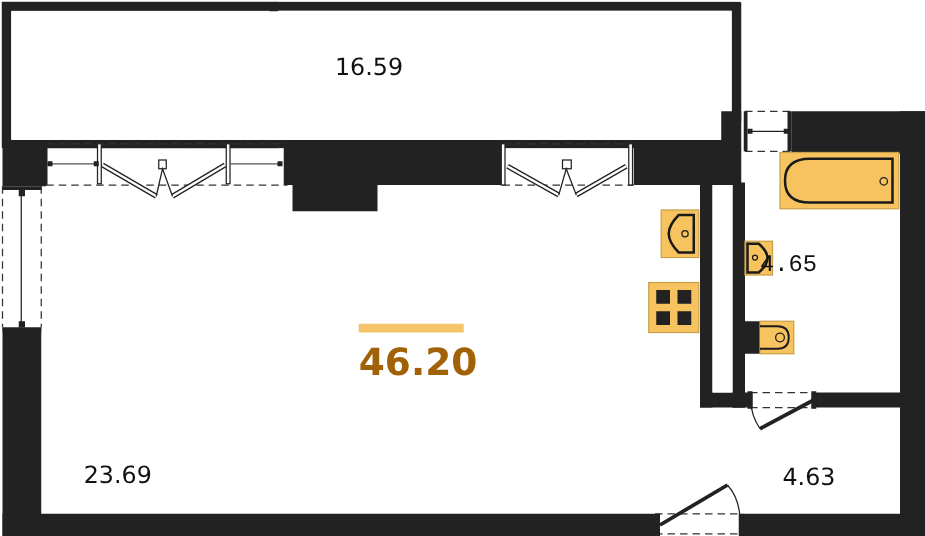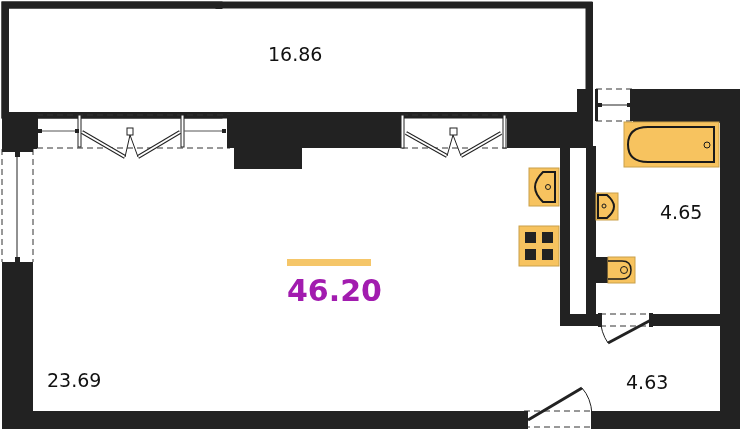--- a/index.html
+++ b/index.html
@@ -1,19 +1,19 @@
 <!DOCTYPE html>
 <html><head>
   <meta charset="utf-8">
   <style>
     html, body { margin: 0; padding: 0; background: #ffffff; }
     body { width: 740px; height: 429px; overflow: hidden; position: relative; font-family: "Liberation Sans", "DejaVu Sans", sans-serif; }
     #plan { position: absolute; left: 0; top: 0; width: 740px; height: 429px; }
     .area-label { position: absolute; color: #111111; font-family: "DejaVu Sans", "Liberation Sans", sans-serif; font-size: 19px; line-height: 1; white-space: nowrap; }
-    .total-label { position: absolute; color: #a21caf; font-family: "DejaVu Sans", "Liberation Sans", sans-serif; font-size: 30px; font-weight: bold; line-height: 1; white-space: nowrap; }
+    .total-label { position: absolute; color: #a16207; font-family: "DejaVu Sans", "Liberation Sans", sans-serif; font-size: 30px; font-weight: bold; line-height: 1; white-space: nowrap; }
     .total-bar { position: absolute; left: 287px; top: 259px; width: 84px; height: 7px; }
   </style>
 </head>
 <body>
 
 <svg id="plan" viewBox="0 0 740 429" xmlns="http://www.w3.org/2000/svg">
 
   <g>
     <rect x="2" y="2" width="222" height="6" fill="#222"></rect>
     <polyline points="5,5 221,5 221,7" fill="none"></polyline>
@@ -163,19 +163,19 @@
   </g>
 
   <g>
     <rect x="594" y="257" width="14" height="26" fill="#222"></rect>
     <rect x="608" y="257" width="27" height="26" fill="#F7C35F" stroke="#c9a04a" stroke-width="1"></rect>
     <path d="M608,261 H622 Q631,261 631,270 Q631,279 622,279 H608" fill="#F7C35F" stroke="#1a1a1a" stroke-width="1.5"></path>
     <circle cx="624" cy="270" r="3.5" fill="none" stroke="#1a1a1a" stroke-width="1"></circle>
   </g>
 </svg>
 
-<div class="area-label" style="left:268px; top:45px;">16.86</div>
-<div class="area-label" style="left:47px; top:371px;">23.69</div>
-<div class="area-label" style="left:660px; top:203px;">4.65</div>
+<div class="area-label" style="left:268px; top:45px;">16.59</div>
+<div class="area-label" style="left:67px; top:371px;">23.69</div>
+<div class="area-label" style="left:608px; top:203px;font-family:Liberation Mono, monospace;">4.65</div>
 <div class="area-label" style="left:626px; top:373px;">4.63</div>
 
 <div class="total-bar" style="background:#F5C669;"></div>
 <div class="total-label" style="left:287px; top:276px;">46.20</div>
 
 </body></html>

